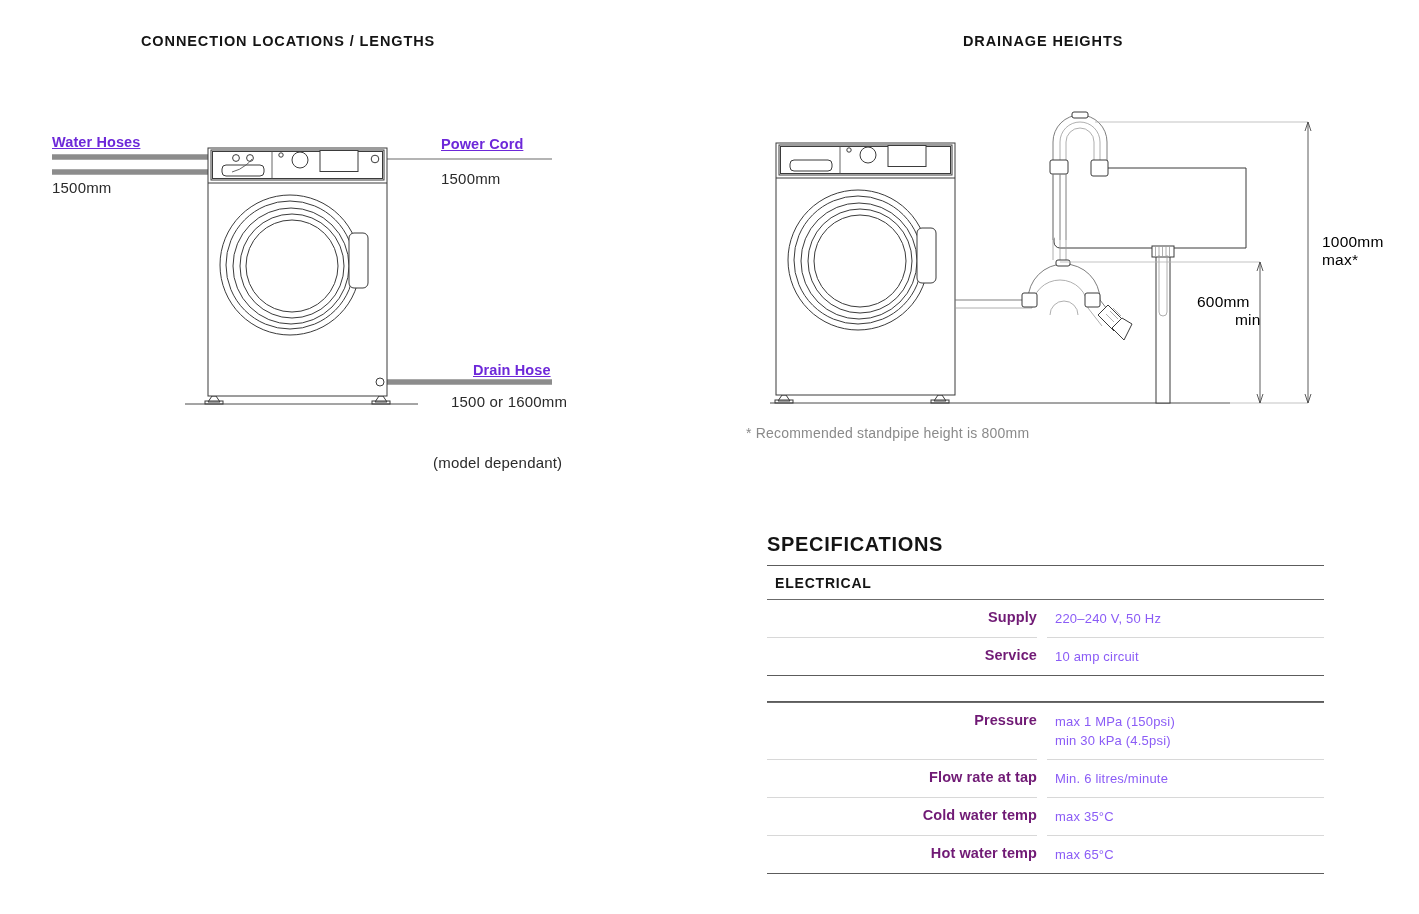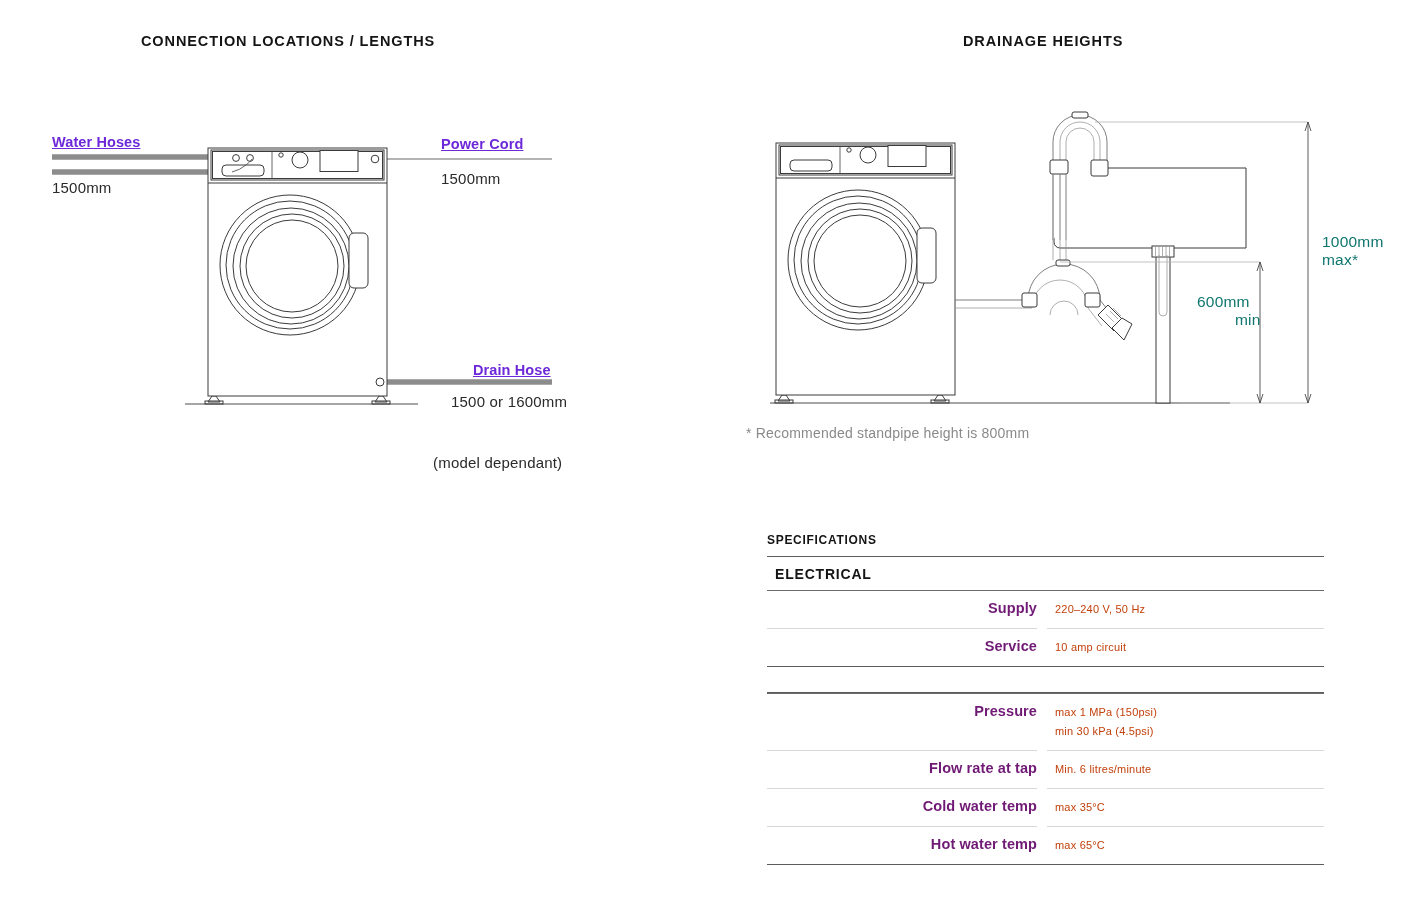--- a/index.html
+++ b/index.html
@@ -37,21 +37,21 @@
   }
   .callout-value {
     font-size: 15px;
     font-weight: normal;
     color: #2a2a2a;
     white-space: nowrap;
     letter-spacing: 0.2px;
   }
   .dim-text {
     font-size: 15.5px;
-    color: #0f766e;
+    color: #000000;
     white-space: nowrap;
     line-height: 20px;
     letter-spacing: 0.2px;
   }
   .footnote {
     font-size: 14px;
     color: #8a8a8a;
     white-space: nowrap;
     letter-spacing: 0.2px;
   }
@@ -70,21 +70,21 @@
   .floor { fill: none; stroke: #4a4a4a; stroke-width: 1; }
 
   
   #spec-table {
     position: absolute;
     left: 767px;
     top: 533px;
     width: 557px;
   }
   .spec-head {
-    font-size: 12px;
+    font-size: 20px;
     font-weight: bold;
     letter-spacing: 0.7px;
     color: #141414;
     padding-bottom: 9px;
   }
   .rule-dark { height: 0; border-top: 1.6px solid #5c5c5c; }
   .rule-dark-thin { height: 0; border-top: 1.3px solid #6b6b6b; }
   .group-head {
     font-size: 14px;
     font-weight: bold;
@@ -100,22 +100,22 @@
     color: #701a75;
     padding: 9px 0 3px 8px;
     box-sizing: border-box;
     border-bottom: 1px solid #d8d8d8;
     letter-spacing: 0.1px;
     text-align: right;
   }
   .spec-gap { width: 10px; }
   .spec-cell-val {
     flex: 1;
-    font-size: 11px;
-    color: #c2410c;
+    font-size: 13px;
+    color: #8b5cf6;
     padding: 9px 0 9px 8px;
     box-sizing: border-box;
     border-bottom: 1px solid #d8d8d8;
     white-space: pre-line;
     line-height: 19px;
     letter-spacing: 0.2px;
   }
   .spec-row.last .spec-cell-key,
   .spec-row.last .spec-cell-val { border-bottom: none; }
   .group-spacer { height: 25px; }

